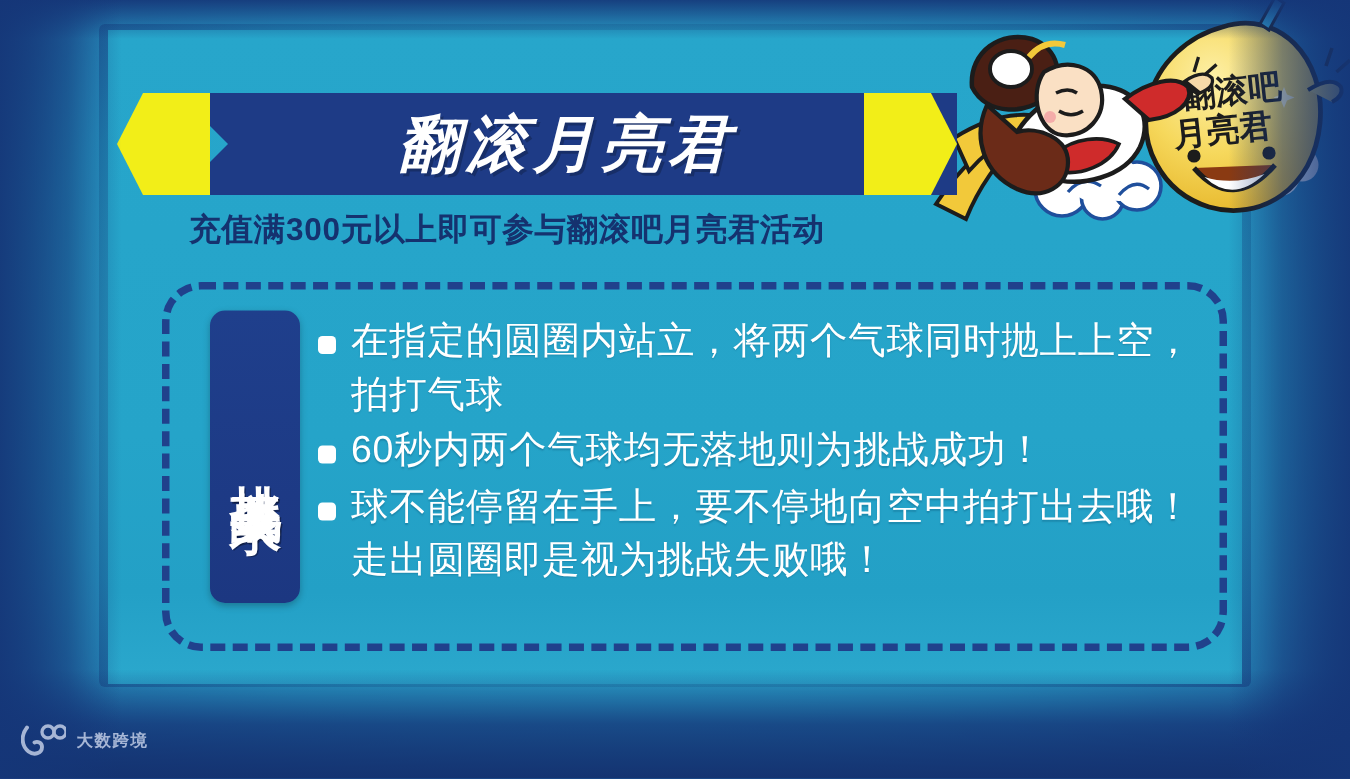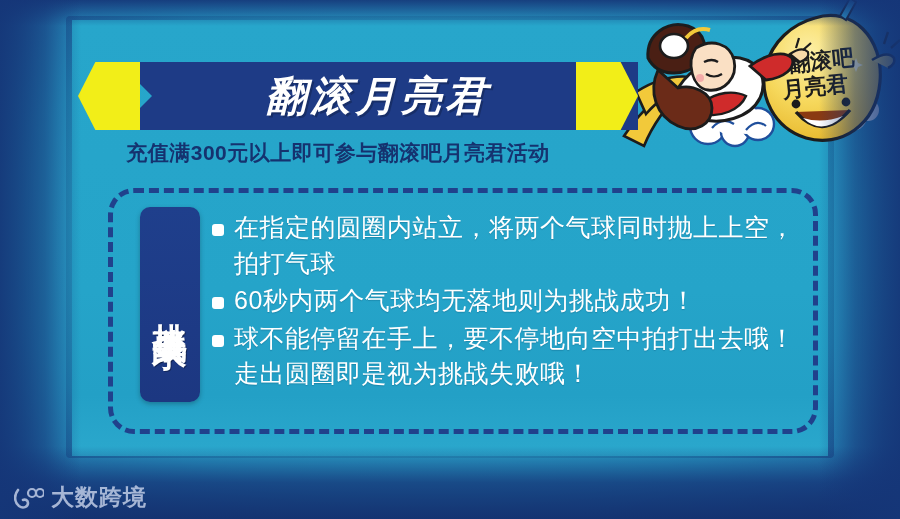--- a/index.html
+++ b/index.html
@@ -98,21 +98,21 @@
     color:#ffffff;font-size:25px;line-height:1.42;font-weight:500;
     letter-spacing:.5px;text-shadow:0 1px 1px rgba(0,60,90,.25);
   }
 
   
   .watermark{
     position:absolute;left:14px;top:482px;display:flex;align-items:center;gap:7px;
     opacity:.78;
   }
   .wm-mark{position:relative;width:30px;height:22px;}
-  .wm-text{color:#cfd9ef;font-size:23px;font-weight:bold;letter-spacing:1px;}
+  .wm-text{color:#cfd9ef;font-size:11px;font-weight:bold;letter-spacing:1px;}
 </style>
 </head>
 <body>
 
 <div class="poster">
 
   <div class="frame-glow"></div>
   <div class="inner-panel"></div>
 
   <div class="mascot">

